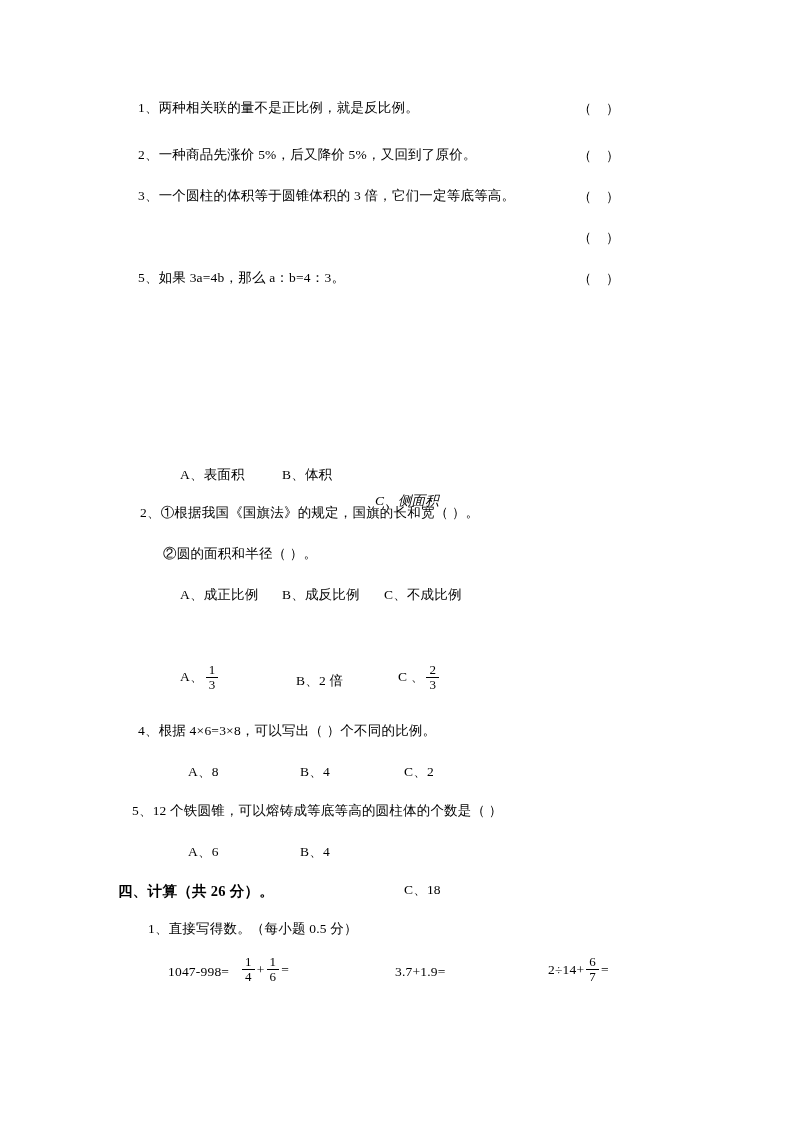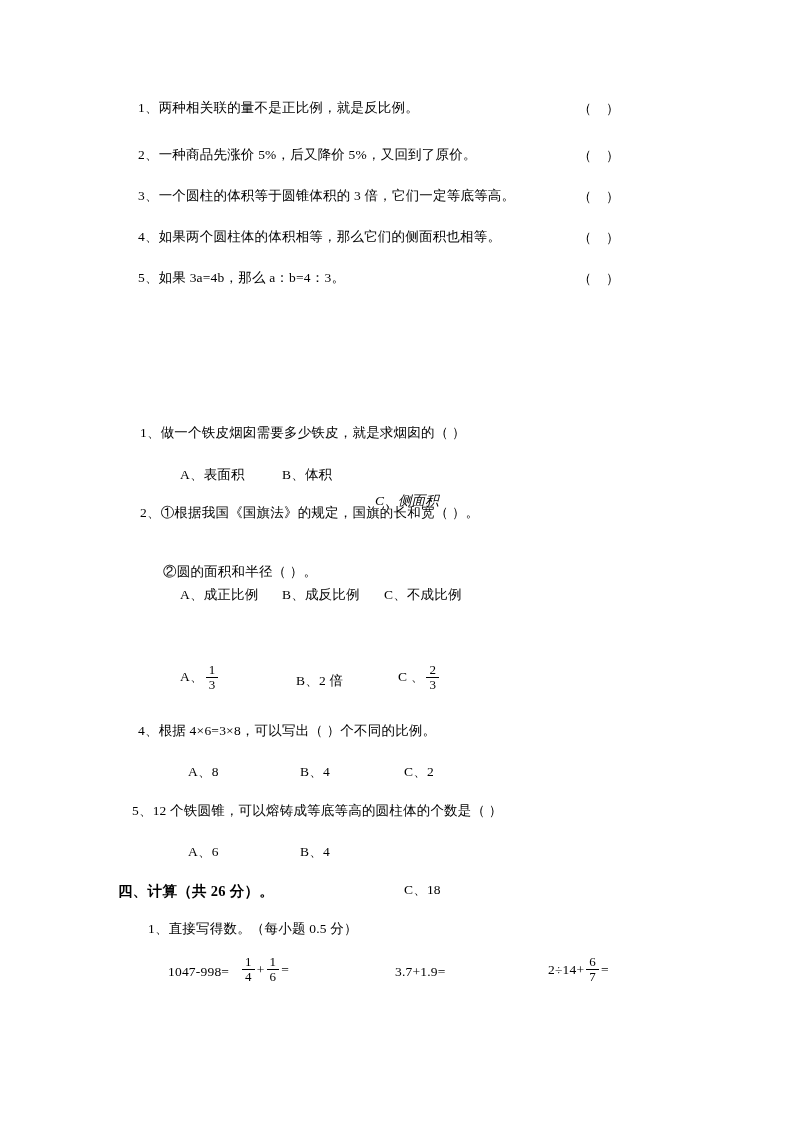--- a/index.html
+++ b/index.html
@@ -89,34 +89,32 @@
 
   <div class="row" style="left:138px; top:100px;"><span>1、</span><span>两种相关联的量不是正比例，就是反比例。</span></div>
   <div class="blank-paren" style="left:578px; top:100px;">（    ）</div>
 
   <div class="row" style="left:138px; top:147px;"><span>2、</span><span>一种商品先涨价 5%，后又降价 5%，又回到了原价。</span></div>
   <div class="blank-paren" style="left:578px; top:147px;">（    ）</div>
 
   <div class="row" style="left:138px; top:188px;"><span>3、</span><span>一个圆柱的体积等于圆锥体积的 3 倍，它们一定等底等高。</span></div>
   <div class="blank-paren" style="left:578px; top:188px;">（    ）</div>
 
-  <div class="row" style="left:138px; top:229px;"><span>4、</span><span>如果两个圆柱体的体积相等，那么它们的侧面积也相等。</span></div>
   <div class="blank-paren" style="left:578px; top:229px;">（    ）</div>
 
   <div class="row" style="left:138px; top:270px;"><span>5、</span><span>如果 3a=4b，那么 a：b=4：3。</span></div>
   <div class="blank-paren" style="left:578px; top:270px;">（    ）</div>
 
 
-  <div class="row" style="left:140px; top:425px;">1、做一个铁皮烟囱需要多少铁皮，就是求烟囱的（    ）</div>
   <div class="opt" style="left:180px; top:466px;">A、表面积</div>
   <div class="opt" style="left:282px; top:466px;">B、体积</div>
   <div class="opt" style="left:375px; top:492px;font-style:italic;">C、侧面积</div>
 
   <div class="row" style="left:140px; top:505px;">2、①根据我国《国旗法》的规定，国旗的长和宽（    ）。</div>
-  <div class="row" style="left:163px; top:546px;margin-top:18px;">②圆的面积和半径（    ）。</div>
+  <div class="row" style="left:163px; top:546px;">②圆的面积和半径（    ）。</div>
   <div class="opt" style="left:180px; top:586px;">A、成正比例</div>
   <div class="opt" style="left:282px; top:586px;">B、成反比例</div>
   <div class="opt" style="left:384px; top:586px;">C、不成比例</div>
 
   <div class="opt" style="left:180px; top:664px;"><span>A、</span><span class="frac"><span class="num">1</span><span class="den">3</span></span></div>
   <div class="opt" style="left:296px; top:672px;">B、2 倍</div>
   <div class="opt" style="left:398px; top:664px;"><span>C 、</span><span class="frac"><span class="num">2</span><span class="den">3</span></span></div>
 
   <div class="row" style="left:138px; top:723px;">4、根据 4×6=3×8，可以写出（    ）个不同的比例。</div>
   <div class="opt" style="left:188px; top:763px;">A、8</div>

